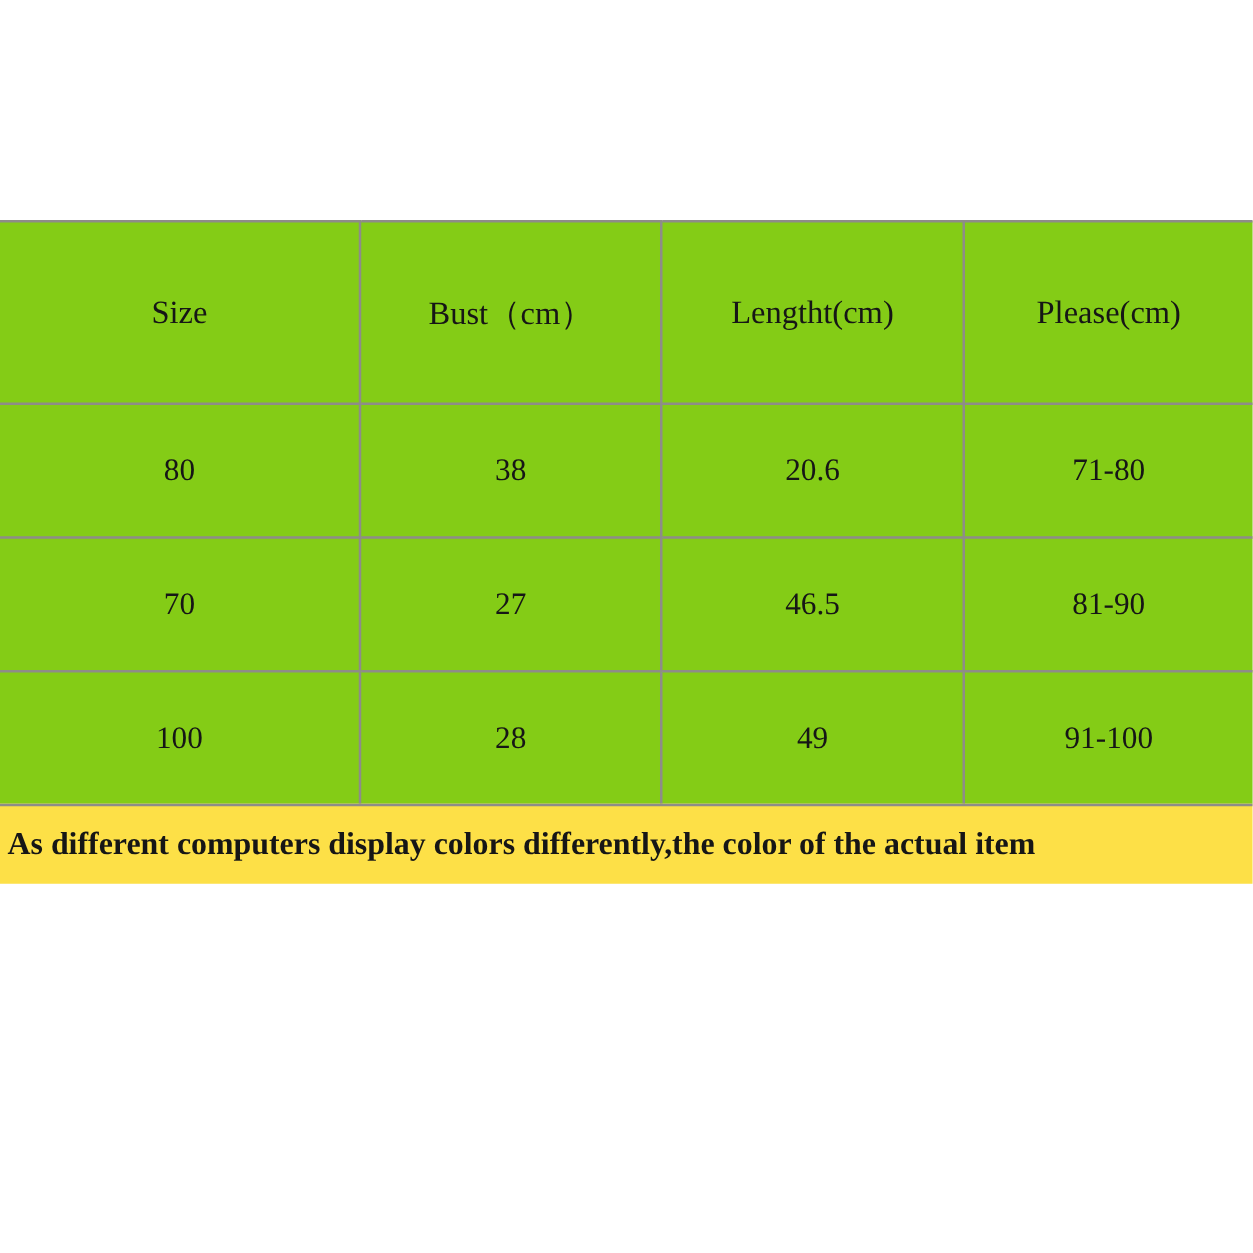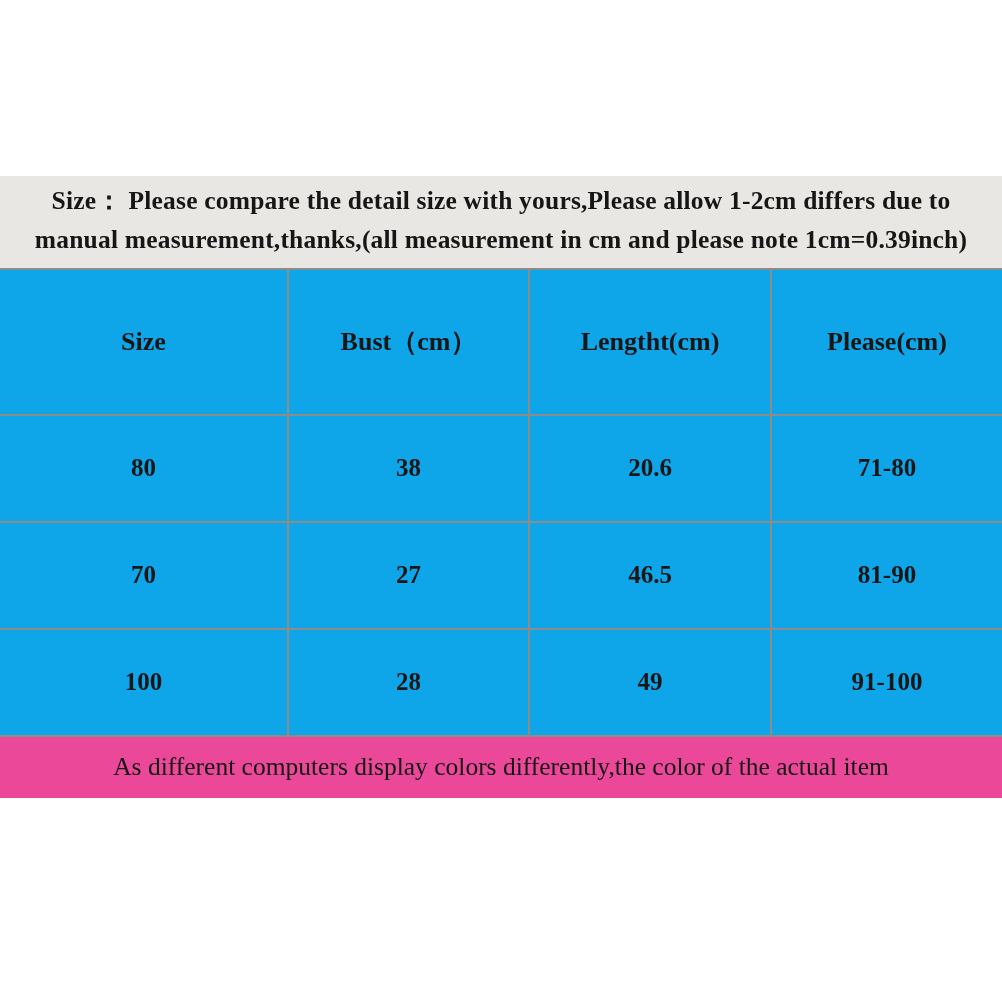--- a/index.html
+++ b/index.html
@@ -48,23 +48,23 @@
     border-collapse: collapse;
     table-layout: fixed;
     background: #e9e7e4;
   }
 
   table.size-table td,
   table.size-table th {
     border: 2px solid #8e8c89;
     text-align: center;
     vertical-align: middle;
-    font-weight: bold;
+    font-weight: normal;
     color: #161616;
-    background: #0ea5e9;
+    background: #84cc16;
   }
 
   table.size-table th {
     height: 142px;
     font-size: 26px;
   }
 
   table.size-table td {
     height: 103px;
     font-size: 25px;
@@ -78,39 +78,38 @@
 
   
   table.size-table tr td:first-child,
   table.size-table tr th:first-child { border-left: none; }
   table.size-table tr td:last-child,
   table.size-table tr th:last-child { border-right: none; }
   table.size-table thead th { border-top: 2px solid #8e8c89; }
   table.size-table tbody tr:last-child td { border-bottom: none; }
 
   .note {
-    background: #ec4899;
+    background: #fde047;
     box-sizing: border-box;
     padding: 10px 6px 12px 6px;
     font-size: 25.5px;
-    font-weight: normal;
+    font-weight: bold;
     line-height: 1.56;
     color: #161616;
     border-top: 2px solid #8e8c89;
-    text-align: center;
+    text-align: left;
   }
   .note .line { display: block; white-space: nowrap; }
 </style>
 </head>
 <body>
 
 <div class="sheet">
   <div class="content">
 
-    <div class="intro">Size： Please compare the detail size with yours,Please allow 1-2cm differs due to manual measurement,thanks,(all measurement in cm and please note 1cm=0.39inch)</div>
 
     <table class="size-table">
       <colgroup>
         <col class="c1">
           <col class="c2">
           <col class="c3">
           <col class="c4">
       </colgroup>
       <thead>
         <tr>

